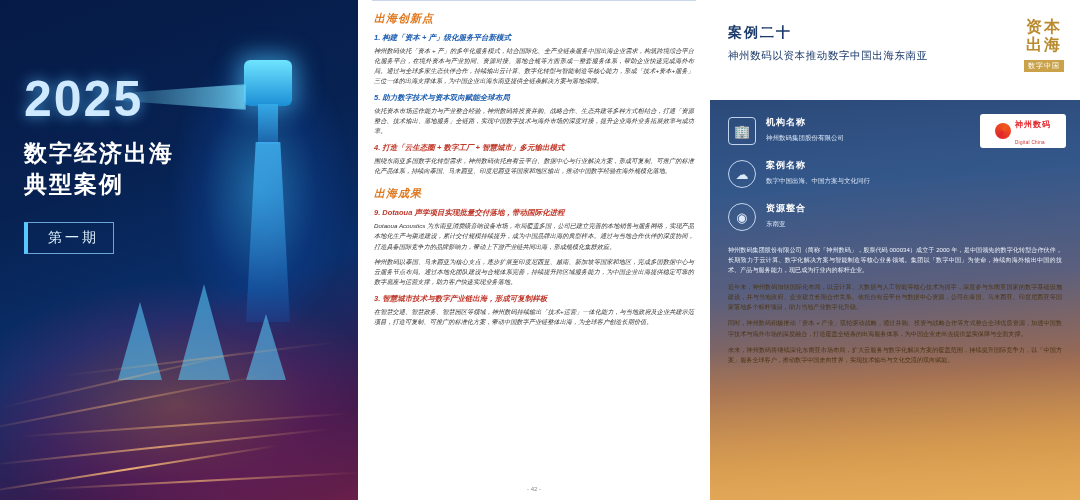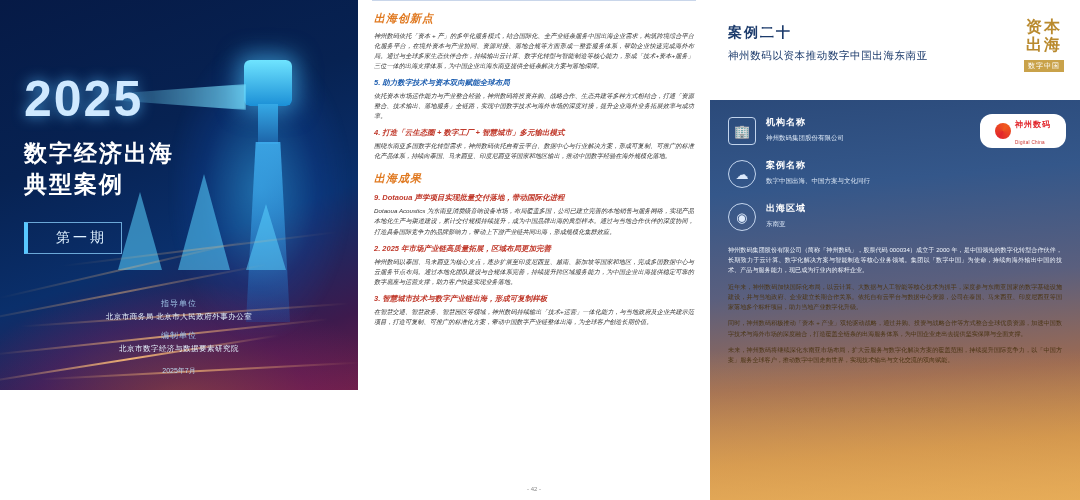--- a/index.html
+++ b/index.html
@@ -5,21 +5,21 @@
   html,body{margin:0;padding:0;}
   body{
     width:1080px;height:500px;overflow:hidden;
     font-family:"Liberation Sans", sans-serif;
     background:#ffffff;
   }
   .page{position:relative;width:1080px;height:500px;display:flex;}
 
   
   .cover{
-    position:relative;width:358px;height:390px;flex:0 0 358px;
+    position:relative;width:358px;height:500px;flex:0 0 358px;
     background:linear-gradient(160deg,#061a46 0%,#072252 35%,#0a2f6b 60%,#3d1a4d 85%,#6b1f4a 100%);
     overflow:hidden;
   }
   .cover .glow1{
     position:absolute;left:170px;top:40px;width:180px;height:300px;
     background:radial-gradient(ellipse at center,rgba(60,190,255,.45) 0%,rgba(20,90,200,.18) 45%,rgba(0,0,0,0) 72%);
     filter:blur(2px);
   }
   .cover .glow2{
     position:absolute;left:-40px;top:280px;width:430px;height:250px;
@@ -65,21 +65,21 @@
   .cover-title{
     position:absolute;left:24px;top:74px;color:#eaf6ff;z-index:5;
   }
   .cover-year{
     font-size:50px;font-weight:bold;letter-spacing:2px;line-height:1;
     color:#cfe9ff;text-shadow:0 0 14px rgba(90,190,255,.75);
   }
   .cover-l1{font-size:23px;font-weight:bold;margin-top:14px;letter-spacing:2px;color:#ffffff;}
   .cover-l2{font-size:23px;font-weight:bold;margin-top:0;letter-spacing:2px;color:#ffffff;}
   .cover-badge{
-    margin-top:22px;display:inline-block;padding:6px 14px 6px 28px;
+    margin-top:22px;display:inline-block;padding:6px 14px 6px 20px;
     border:1px solid rgba(140,210,255,.75);border-left:4px solid #59c8ff;
     font-size:14px;letter-spacing:3px;color:#dff1ff;
   }
   .cover-foot{
     position:absolute;left:0;right:0;bottom:14px;text-align:center;color:#cfe2f5;z-index:5;
   }
   .cover-foot .lbl{font-size:8px;letter-spacing:1px;margin-top:8px;color:#9fc3e6;}
   .cover-foot .org{font-size:7.5px;letter-spacing:.5px;margin-top:3px;color:#e3f0fb;}
   .cover-foot .date{font-size:7px;margin-top:12px;color:#b9d3ea;}
 
@@ -133,21 +133,21 @@
   .info-row{display:flex;align-items:flex-start;margin-bottom:14px;position:relative;z-index:2;}
   .info-ico{
     width:26px;height:26px;flex:0 0 26px;margin-right:10px;margin-top:1px;
     border:1.2px solid rgba(220,235,255,.85);border-radius:4px;
     display:flex;align-items:center;justify-content:center;color:#dce9fb;font-size:13px;
   }
   .info-ico.circle{border-radius:50%;}
   .info-k{font-size:9px;font-weight:bold;color:#ffffff;letter-spacing:1px;}
   .info-v{font-size:6.5px;color:#dbe7f6;margin-top:4px;line-height:1.5;}
   .logo-box{
-    position:absolute;right:14px;top:14px;width:86px;height:34px;background:#ffffff;border-radius:12px;
+    position:absolute;right:14px;top:14px;width:86px;height:34px;background:#ffffff;border-radius:3px;
     display:flex;align-items:center;justify-content:center;z-index:3;
   }
   .logo-mark{
     width:16px;height:16px;border-radius:50%;
     background:conic-gradient(from 210deg,#e2252b,#f05a1e,#e2252b);
     margin-right:4px;
   }
   .logo-txt{line-height:1.05;}
   .logo-cn{font-size:8px;color:#e2252b;font-weight:bold;letter-spacing:1px;}
   .logo-en{font-size:4.6px;color:#c9302c;letter-spacing:.3px;}
@@ -188,49 +188,42 @@
       <i style="left:60px;bottom:140px;width:280px;transform:rotate(-7deg);opacity:.3;"></i>
     </div>
 
     <div class="cover-title">
       <div class="cover-year">2025</div>
       <div class="cover-l1">数字经济出海</div>
       <div class="cover-l2">典型案例</div>
       <div class="cover-badge">第一期</div>
     </div>
 
-    <div class="cover-foot">
-      <div class="lbl">指导单位</div>
-      <div class="org">北京市商务局 北京市人民政府外事办公室</div>
-      <div class="lbl">编制单位</div>
-      <div class="org">北京市数字经济与数据要素研究院</div>
-      <div class="date">2025年7月</div>
-    </div>
   </div>
 
   <div class="mid">
     <div class="mid-rule"></div>
 
     <div class="mid-body">
       <div class="sec-title">出海创新点</div>
 
+      <div class="sub-title">1. 构建「资本 + 产」级化服务平台新模式</div>
       <p class="para">神州数码依托「资本 + 产」的多年化服务模式，结合国际化、全产业链条服务中国出海企业需求，构筑跨境综合平台化服务平台，在境外资本与产业协同、资源对接、落地合规等方面形成一整套服务体系，帮助企业快速完成海外布局。通过与全球多家生态伙伴合作，持续输出云计算、数字化转型与智能制造等核心能力，形成「技术+资本+服务」三位一体的出海支撑体系，为中国企业出海东南亚提供全链条解决方案与落地保障。</p>
 
       <div class="sub-title">5. 助力数字技术与资本双向赋能全球布局</div>
       <p class="para">依托资本市场运作能力与产业整合经验，神州数码将投资并购、战略合作、生态共建等多种方式相结合，打通「资源整合、技术输出、落地服务」全链路，实现中国数字技术与海外市场的深度对接，提升企业海外业务拓展效率与成功率。</p>
 
       <div class="sub-title red">4. 打造「云生态圈 + 数字工厂 + 智慧城市」多元输出模式</div>
       <p class="para">围绕东南亚多国数字化转型需求，神州数码依托自有云平台、数据中心与行业解决方案，形成可复制、可推广的标准化产品体系，持续向泰国、马来西亚、印度尼西亚等国家和地区输出，推动中国数字经验在海外规模化落地。</p>
 
       <div class="sec-title">出海成果</div>
 
       <div class="sub-title red">9. Dotaoua 声学项目实现批量交付落地，带动国际化进程</div>
       <p class="para">Dotaoua Acoustics 为东南亚消费级音响设备市场，布局覆盖多国，公司已建立完善的本地销售与服务网络，实现产品本地化生产与渠道建设，累计交付规模持续提升，成为中国品牌出海的典型样本。通过与当地合作伙伴的深度协同，打造具备国际竞争力的品牌影响力，带动上下游产业链共同出海，形成规模化集群效应。</p>
 
-      <div class="sub-title red">2. 2025 年市场产业链高质量拓展，区域布局更加完善</div>
       <p class="para">神州数码以泰国、马来西亚为核心支点，逐步扩展至印度尼西亚、越南、新加坡等国家和地区，完成多国数据中心与云服务节点布局。通过本地化团队建设与合规体系完善，持续提升跨区域服务能力，为中国企业出海提供稳定可靠的数字底座与运营支撑，助力客户快速实现业务落地。</p>
 
       <div class="sub-title red">3. 智慧城市技术与数字产业链出海，形成可复制样板</div>
       <p class="para">在智慧交通、智慧政务、智慧园区等领域，神州数码持续输出「技术+运营」一体化能力，与当地政府及企业共建示范项目，打造可复制、可推广的标准化方案，带动中国数字产业链整体出海，为全球客户创造长期价值。</p>
     </div>
 
     <div class="page-num">- 42 -</div>
   </div>
 
   <div class="right">
@@ -266,21 +259,21 @@
         <div class="info-ico circle">☁</div>
         <div>
           <div class="info-k">案例名称</div>
           <div class="info-v">数字中国出海、中国方案与文化同行</div>
         </div>
       </div>
 
       <div class="info-row">
         <div class="info-ico circle">◉</div>
         <div>
-          <div class="info-k">出海区域</div>
+          <div class="info-k">资源整合</div>
           <div class="info-v">东南亚</div>
         </div>
       </div>
 
       <p class="bg-para">神州数码集团股份有限公司（简称「神州数码」，股票代码 000034）成立于 2000 年，是中国领先的数字化转型合作伙伴，长期致力于云计算、数字化解决方案与智能制造等核心业务领域。集团以「数字中国」为使命，持续向海外输出中国的技术、产品与服务能力，现已成为行业内的标杆企业。</p>
       <p class="bg-para dark">近年来，神州数码加快国际化布局，以云计算、大数据与人工智能等核心技术为抓手，深度参与东南亚国家的数字基础设施建设，并与当地政府、企业建立长期合作关系。依托自有云平台与数据中心资源，公司在泰国、马来西亚、印度尼西亚等国家落地多个标杆项目，助力当地产业数字化升级。</p>
       <p class="bg-para dark">同时，神州数码积极推动「资本 + 产业」双轮驱动战略，通过并购、投资与战略合作等方式整合全球优质资源，加速中国数字技术与海外市场的深度融合，打造覆盖全链条的出海服务体系，为中国企业走出去提供坚实保障与全面支撑。</p>
       <p class="bg-para dark">未来，神州数码将继续深化东南亚市场布局，扩大云服务与数字化解决方案的覆盖范围，持续提升国际竞争力，以「中国方案」服务全球客户，推动数字中国走向世界，实现技术输出与文化交流的双向赋能。</p>
     </div>
   </div>

